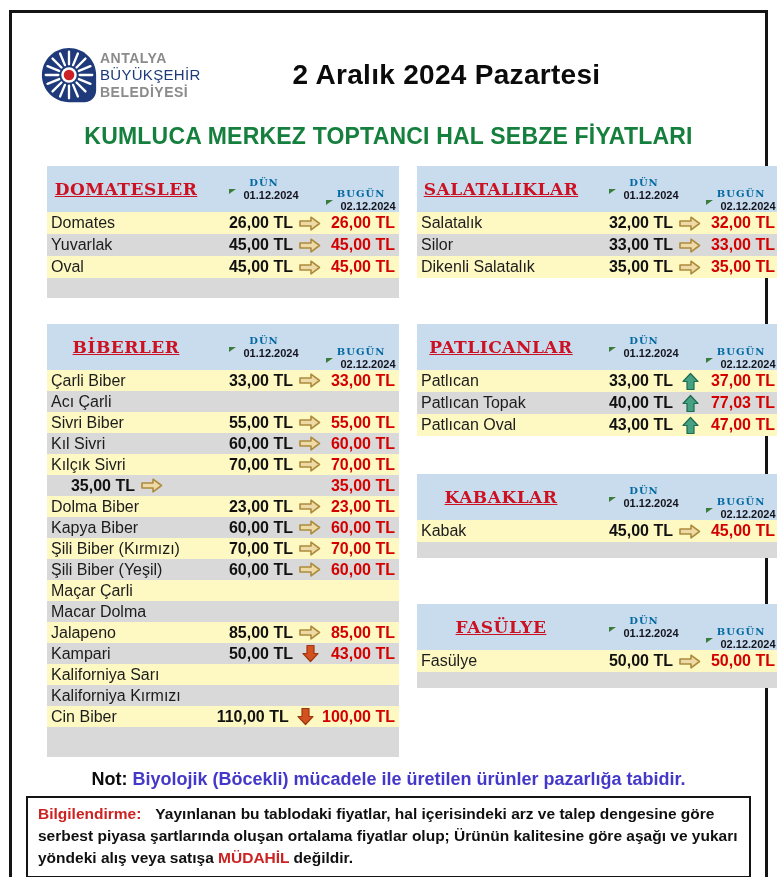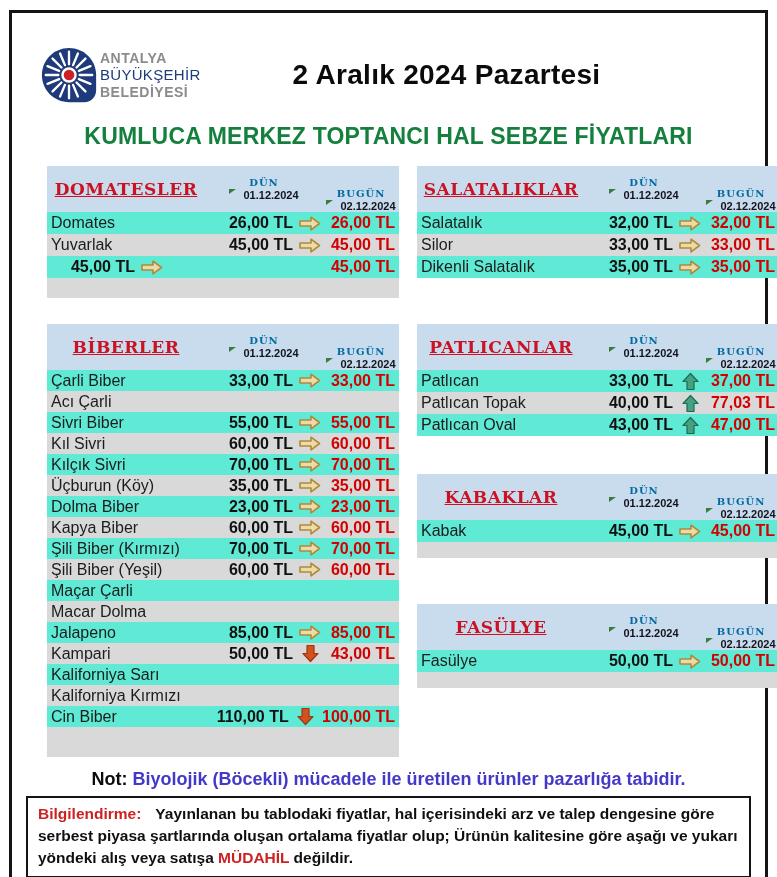--- a/index.html
+++ b/index.html
@@ -28,21 +28,21 @@
   .price-table{width:100%;margin-left:20px;}
   .thead{display:flex;background:var(--header_bg);height:46px;align-items:stretch;}
   .cat-cell{display:flex;align-items:center;justify-content:center;}
   .t-left .cat-cell{width:158px;} .t-right .cat-cell{width:168px;}
   .cat-title{font-family:"DejaVu Serif","Liberation Serif",serif;font-weight:bold;font-size:17px;color:var(--title_red);text-decoration:underline;letter-spacing:.5px;white-space:nowrap;}
   .hgroup{display:flex;flex-direction:column;justify-content:center;align-items:center;gap:1px;}
   .hg-dun{width:118px;} .hgroup.hg-bugun{flex:1;justify-content:flex-end;}
   .hlabel{font-family:"DejaVu Serif","Liberation Serif",serif;font-weight:bold;font-size:10px;color:#0369a1;letter-spacing:1px;}
   .hdate{font-family:Liberation Sans, sans-serif;font-weight:bold;font-size:11px;color:#14141e;display:flex;align-items:center;white-space:nowrap;}
   .marker{width:0;height:0;border-top:5px solid var(--marker_green);border-right:7px solid transparent;display:inline-block;margin-right:7px;transform:translateY(-4px);}
-  .trow{display:flex;align-items:center;height:22px;background:#5eead4;}
+  .trow{display:flex;align-items:center;height:22px;background:#fef9c3;}
   .compact .trow{height:21px;}
   .trow.alt{background:var(--row_alt);}
   .rname{padding-left:4px;font-size:16px;color:#1c1c1c;white-space:nowrap;}
   .t-left .rname{width:158px;} .t-right .rname{width:168px;}
   .ryest{width:88px;text-align:right;font-size:16px;font-weight:bold;color:#111;white-space:nowrap;}
   .rarrow{width:34px;display:flex;justify-content:center;align-items:center;}
   .rtoday{flex:1;text-align:right;font-size:16px;font-weight:bold;color:var(--price_red);padding-right:4px;white-space:nowrap;}
   .filler{width:100%;background:var(--row_alt);}
   .mt{margin-top:26px;} .mt-s1{margin-top:46px;} .mt-s2{margin-top:38px;} .mt-s3{margin-top:46px;}
   
@@ -125,20 +125,21 @@
             <span class="rname">Yuvarlak</span>
             <span class="ryest">45,00 TL</span>
             <span class="rarrow">
               <svg class="ar" width="24" height="17" viewBox="0 0 24 17">
                 <path d="M2 6 H13 V2.2 L21.5 8.5 L13 14.8 V11 H2 Z" fill="#eedaa6" stroke="#ad8a3c" stroke-width="1.6" stroke-linejoin="round"></path>
               </svg>
             </span>
             <span class="rtoday">45,00 TL</span>
           </div>
           <div class="trow">
+            <span class="rname">Oval</span>
             <span class="ryest">45,00 TL</span>
             <span class="rarrow">
               <svg class="ar" width="24" height="17" viewBox="0 0 24 17">
                 <path d="M2 6 H13 V2.2 L21.5 8.5 L13 14.8 V11 H2 Z" fill="#eedaa6" stroke="#ad8a3c" stroke-width="1.6" stroke-linejoin="round"></path>
               </svg>
             </span>
             <span class="rtoday">45,00 TL</span>
           </div>
           <div class="filler" style="height: 20px;"></div>
         </div>
@@ -196,21 +197,20 @@
             <span class="rname">Kılçık Sivri</span>
             <span class="ryest">70,00 TL</span>
             <span class="rarrow">
               <svg class="ar" width="24" height="17" viewBox="0 0 24 17">
                 <path d="M2 6 H13 V2.2 L21.5 8.5 L13 14.8 V11 H2 Z" fill="#eedaa6" stroke="#ad8a3c" stroke-width="1.6" stroke-linejoin="round"></path>
               </svg>
             </span>
             <span class="rtoday">70,00 TL</span>
           </div>
           <div class="trow alt">
-            <span class="rname">Üçburun (Köy)</span>
             <span class="ryest">35,00 TL</span>
             <span class="rarrow">
               <svg class="ar" width="24" height="17" viewBox="0 0 24 17">
                 <path d="M2 6 H13 V2.2 L21.5 8.5 L13 14.8 V11 H2 Z" fill="#eedaa6" stroke="#ad8a3c" stroke-width="1.6" stroke-linejoin="round"></path>
               </svg>
             </span>
             <span class="rtoday">35,00 TL</span>
           </div>
           <div class="trow">
             <span class="rname">Dolma Biber</span>

